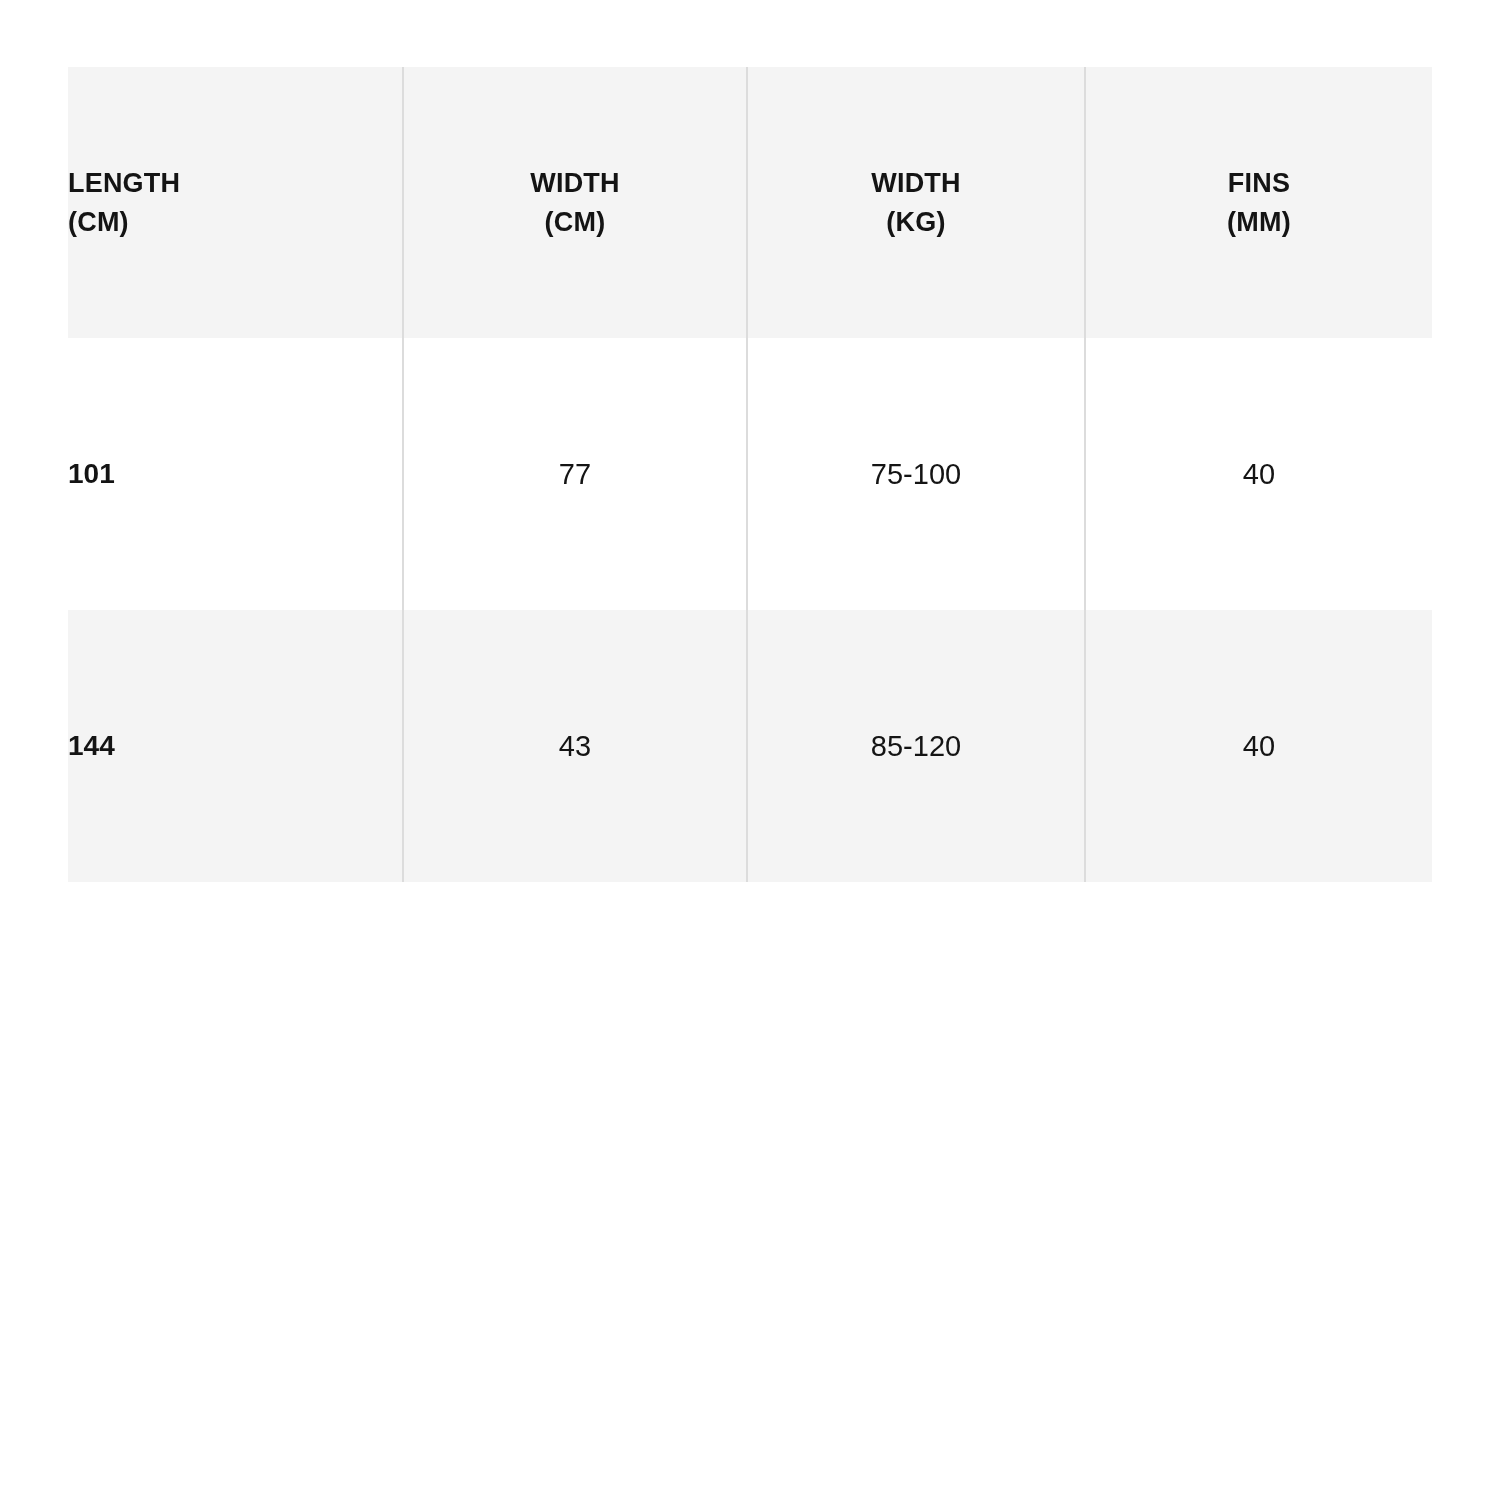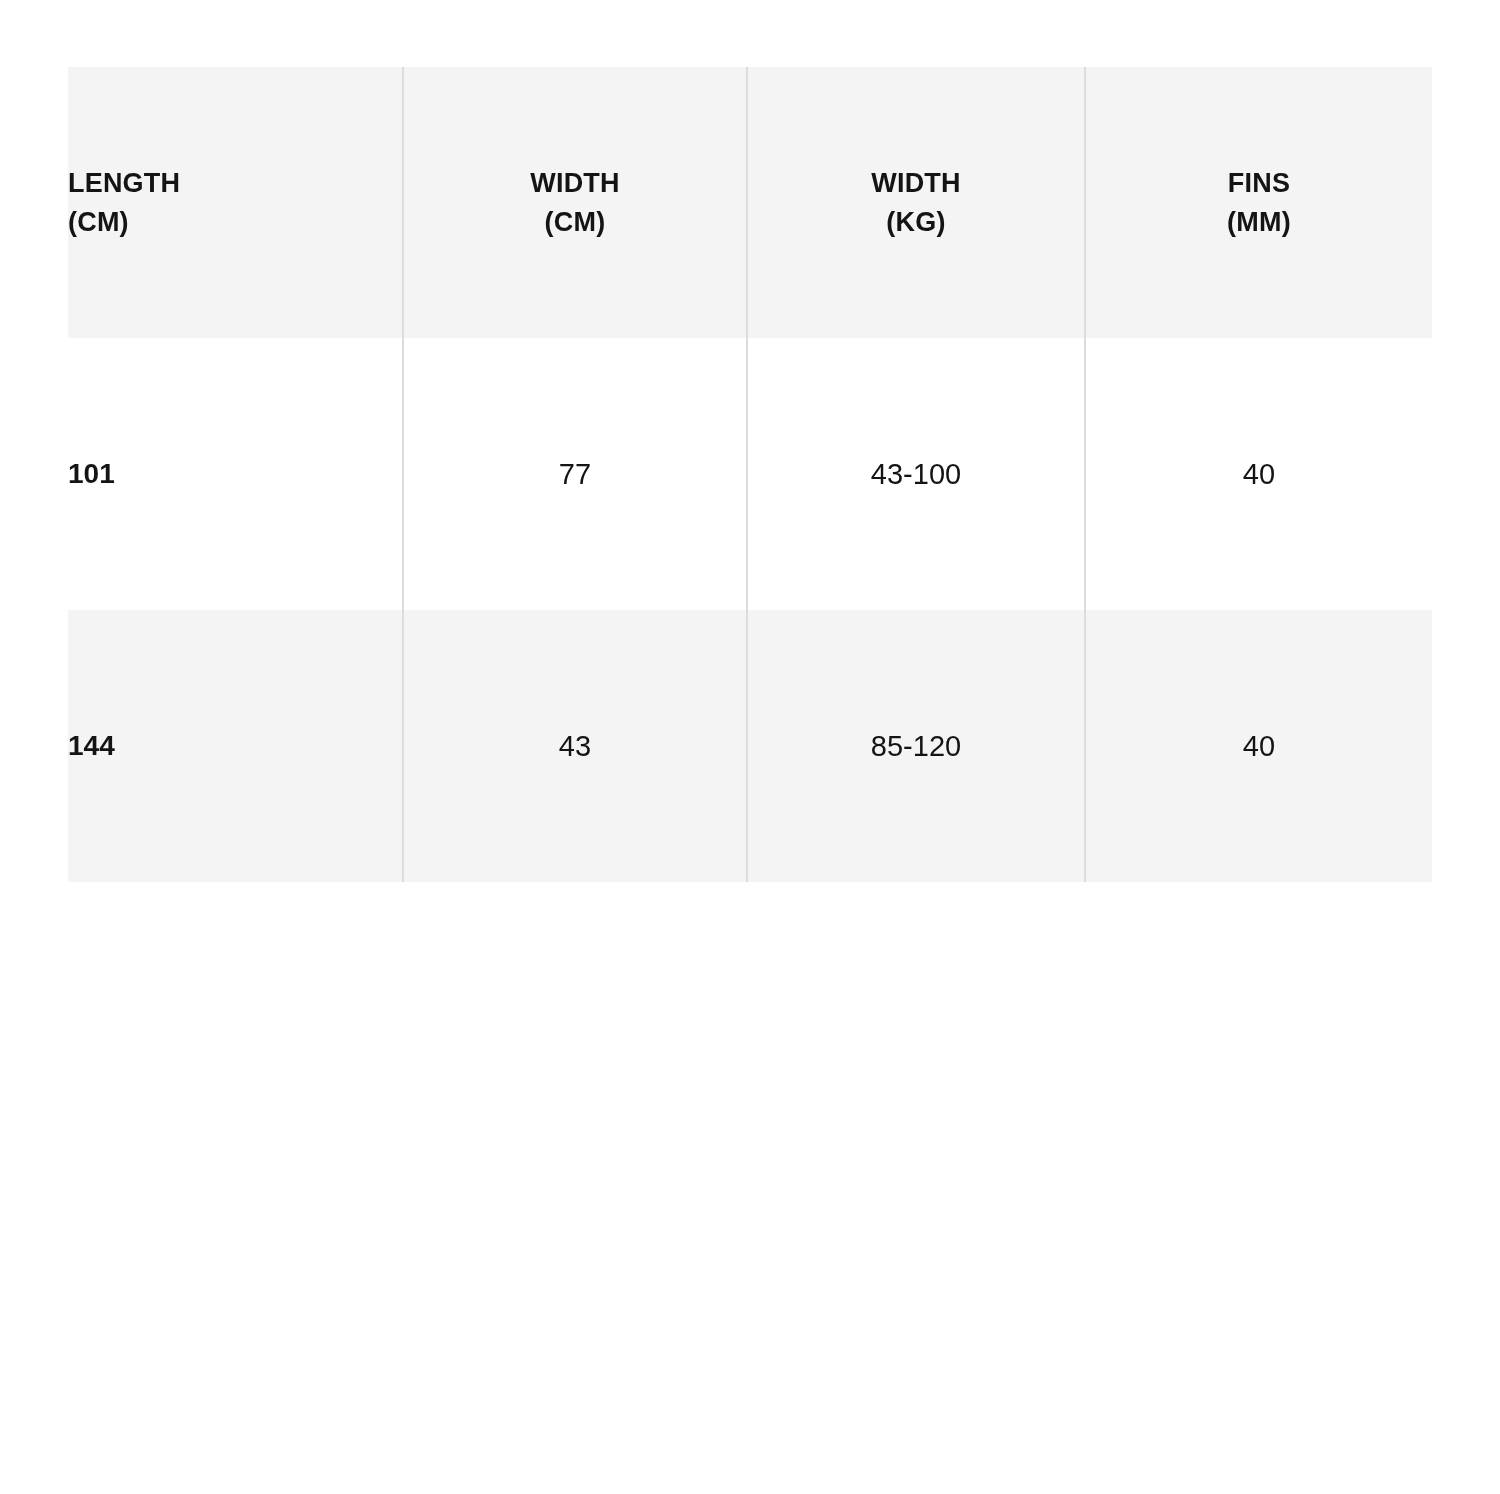--- a/index.html
+++ b/index.html
@@ -123,21 +123,21 @@
           <span>FINS</span>
           <span class="hd-unit">(MM)</span>
         </th>
       </tr>
     </thead>
 
     <tbody>
       <tr class="row-plain">
         <td class="col-length">101</td>
         <td>77</td>
-        <td>43-100</td>
+        <td>75-100</td>
         <td>40</td>
       </tr>
       <tr class="row-shaded">
         <td class="col-length">144</td>
         <td>43</td>
         <td>85-120</td>
         <td>40</td>
       </tr>
     </tbody>
   </table>

